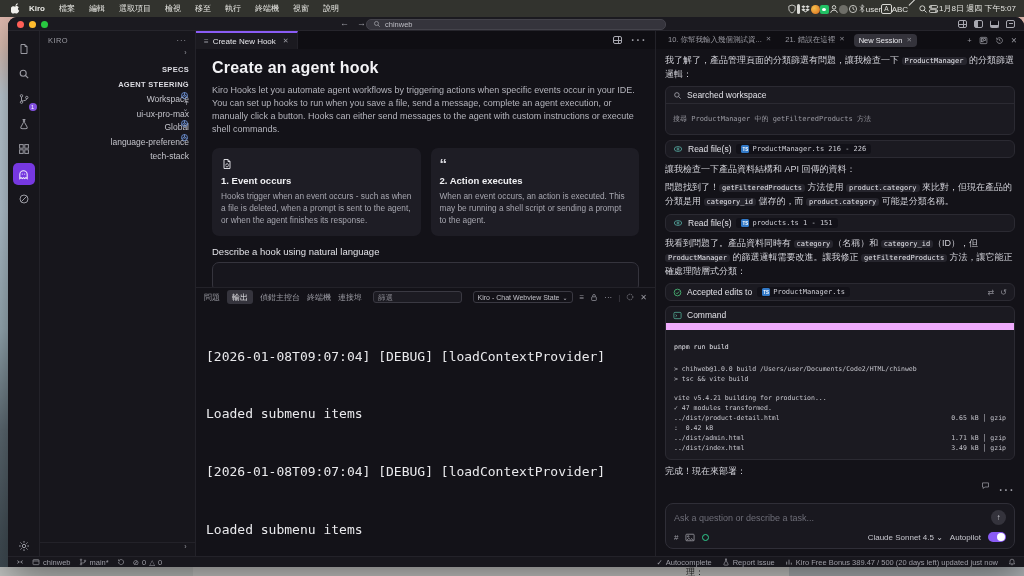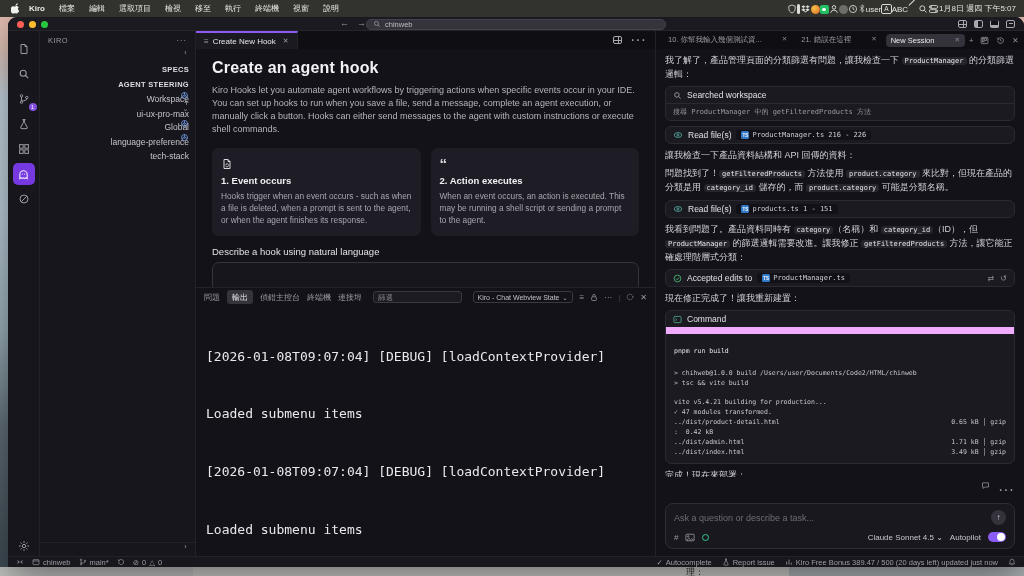--- a/index.html
+++ b/index.html
@@ -108,31 +108,31 @@
   .pdropdown { height:12px; border:1px solid #3a3942; border-radius:3px; display:flex; align-items:center; gap:3px;
     padding:0 4px; font-size:7px; color:#c0c0c7; white-space:nowrap; }
   .picons { display:flex; align-items:center; gap:6px; font-size:8px; color:#9a9aa2; }
   .psep { color:#44434b; }
   .logarea { flex:1; overflow:hidden; padding:2px 0 0 10px; font-family:"DejaVu Sans Mono",monospace;
     font-size:13px; line-height:19.3px; color:#e9e9ec; white-space:pre; }
 
   
   .rightpanel { flex:1; display:flex; flex-direction:column; background:#131218; min-width:0; min-height:0; }
   .rp-tabs { height:18px; flex:0 0 auto; background:#0f0e13; display:flex; align-items:center; gap:4px; padding:0 7px; font-size:7.5px; color:#9a9aa2; }
-  .rp-tab { display:flex; align-items:flex-start; gap:20px; white-space:nowrap; padding:2px 5px; border-radius:4px; }
+  .rp-tab { display:flex; align-items:flex-start; gap:4px; white-space:nowrap; padding:2px 5px; border-radius:4px; }
   .rp-tab.active { background:#34333b; color:#eaeaee; }
   .rp-tab .x { font-size:6.5px; color:#8a8a92; }
   .rp-actions { margin-left:auto; display:flex; align-items:center; gap:7px; color:#9a9aa2; }
 
   .rp-scroll { flex:1; overflow:hidden; padding:0 9px; min-height:0; }
   .msg { margin-top:5px; font-size:9px; line-height:13px; color:#d2d2d9; }
   .icode { background:#26252d; border-radius:3px; padding:0 3px; font-family:"DejaVu Sans Mono",monospace; font-size:7px; color:#e6e6ec; }
   .chatcard { margin-top:5px; border:1px solid #2b2a32; background:#1b1a21; border-radius:6px; overflow:hidden; }
   .cc-row { display:flex; align-items:center; gap:5px; padding:3px 7px; min-height:15px; color:#e0e0e6; font-size:8.5px; }
-  .cc-sub { border-top:1px solid #2b2a32; padding:3px 7px; font-family:"DejaVu Sans Mono",monospace; font-size:7px; color:#9a9aa2; }
+  .cc-sub { border-top:1px solid #2b2a32; padding:10px 7px; font-family:"DejaVu Sans Mono",monospace; font-size:7px; color:#9a9aa2; }
   .filechip { display:inline-flex; align-items:center; gap:3px; background:#121118; border-radius:3px; padding:1px 5px;
     font-family:"DejaVu Sans Mono",monospace; font-size:7px; color:#cdcdd4; }
   .tsbadge { width:8px; height:8px; background:#3178c6; color:#fff; border-radius:1.5px; font-size:4.5px;
     display:flex; align-items:center; justify-content:center; font-weight:bold; font-family:"Liberation Sans",sans-serif; }
   .cc-actions { margin-left:auto; display:flex; gap:6px; color:#8a8a92; font-size:8px; }
   .cmd-body { border-top:7px solid #f0abfc; padding:12px 8px 6px; font-family:"DejaVu Sans Mono",monospace; font-size:6.5px; line-height:10px; color:#c6c6cd; }
   .cmd-line { white-space:pre; }
   .cmd-gap { height:12px; }
   .cmd-gap-s { height:9px; }
   .filerow { display:flex; justify-content:space-between; white-space:pre; }
@@ -581,21 +581,20 @@
                 <span class="tsbadge">TS</span>
                 <span>ProductManager.ts</span>
               </span>
               <span class="cc-actions">
                 <span>⇄</span>
                 <span>↺</span>
               </span>
             </div>
           </div>
 
-          <div class="msg">現在修正完成了！讓我重新建置：</div>
 
           <div class="chatcard">
             <div class="cc-row">
               <svg width="9" height="9" viewBox="0 0 12 12" fill="none" stroke="#56b69e" stroke-width="1">
                   <rect x="1.2" y="1.8" width="9.6" height="8.4" rx="1.5"></rect>
                   <path d="M3.4 4.8l1.8 1.4-1.8 1.4"></path>
                 </svg>
               <span>Command</span>
             </div>
             <div class="cmd-body">

